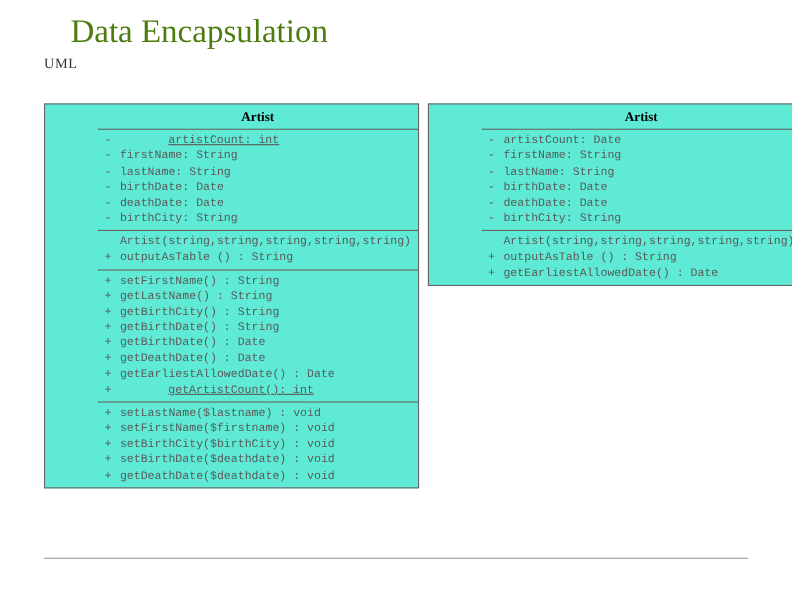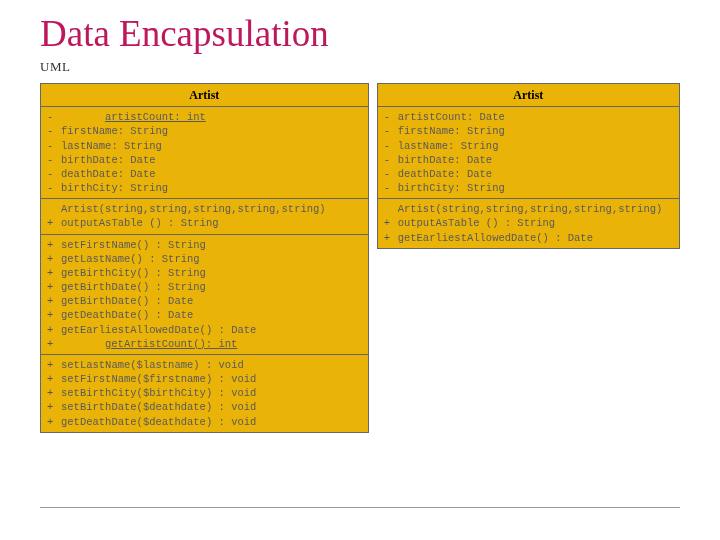--- a/index.html
+++ b/index.html
@@ -1,21 +1,21 @@
 <!DOCTYPE html>
 <html><head>
 <meta charset="utf-8">
 <style>
   * { box-sizing: border-box; margin: 0; padding: 0; }
   html, body { width: 720px; height: 540px; background: #fff; font-family: Georgia, 'Times New Roman', serif; }
   .slide { width: 720px; height: 540px; position: relative; padding: 12px 40px 40px 40px; }
-  .title { font-size: 37px; font-weight: normal; color: #be185d; margin-bottom: 4px; margin-top: 0; }
-  .subtitle { font-size: 13px; color: #333; margin-bottom: 8px; letter-spacing: 0.5px; }
+  .title { font-size: 30px; font-weight: normal; color: #4d7c0f; margin-bottom: 4px; margin-top: 0; margin-left: 24px; }
+  .subtitle { font-size: 13px; color: #333; margin-bottom: 28px; letter-spacing: 0.5px; }
   .diagrams { display: flex; gap: 8px; align-items: flex-start; }
-  .uml-class { border: 1px solid #666; background: #eab308; font-family: 'Courier New', Courier, monospace; font-size: 10.5px; line-height: 1.35; }
+  .uml-class { border: 1px solid #666; background: #5eead4; font-family: 'Courier New', Courier, monospace; font-size: 10.5px; line-height: 1.35; padding-left: 48px; }
   .uml-class.left { flex: 1 1 52%; }
   .uml-class.right { flex: 1 1 48%; }
   .uml-header { text-align: center; font-weight: bold; padding: 3px 0; border-bottom: 1px solid #666; font-family: Georgia, serif; font-size: 12px; }
   .uml-section { border-bottom: 1px solid #666; padding: 3px 6px; }
   .uml-section:last-child { border-bottom: none; }
   .uml-row { display: flex; }
   .uml-vis { width: 14px; flex: 0 0 14px; color: #555; }
   .uml-text { flex: 1; white-space: nowrap; color: #5a5a5a; }
   .underline { text-decoration: underline; margin-left: 44px; }
   .footer { position: absolute; left: 40px; right: 40px; bottom: 14px; display: flex; justify-content: space-between; font-family: Georgia, serif; font-size: 11px; color: #333; }

